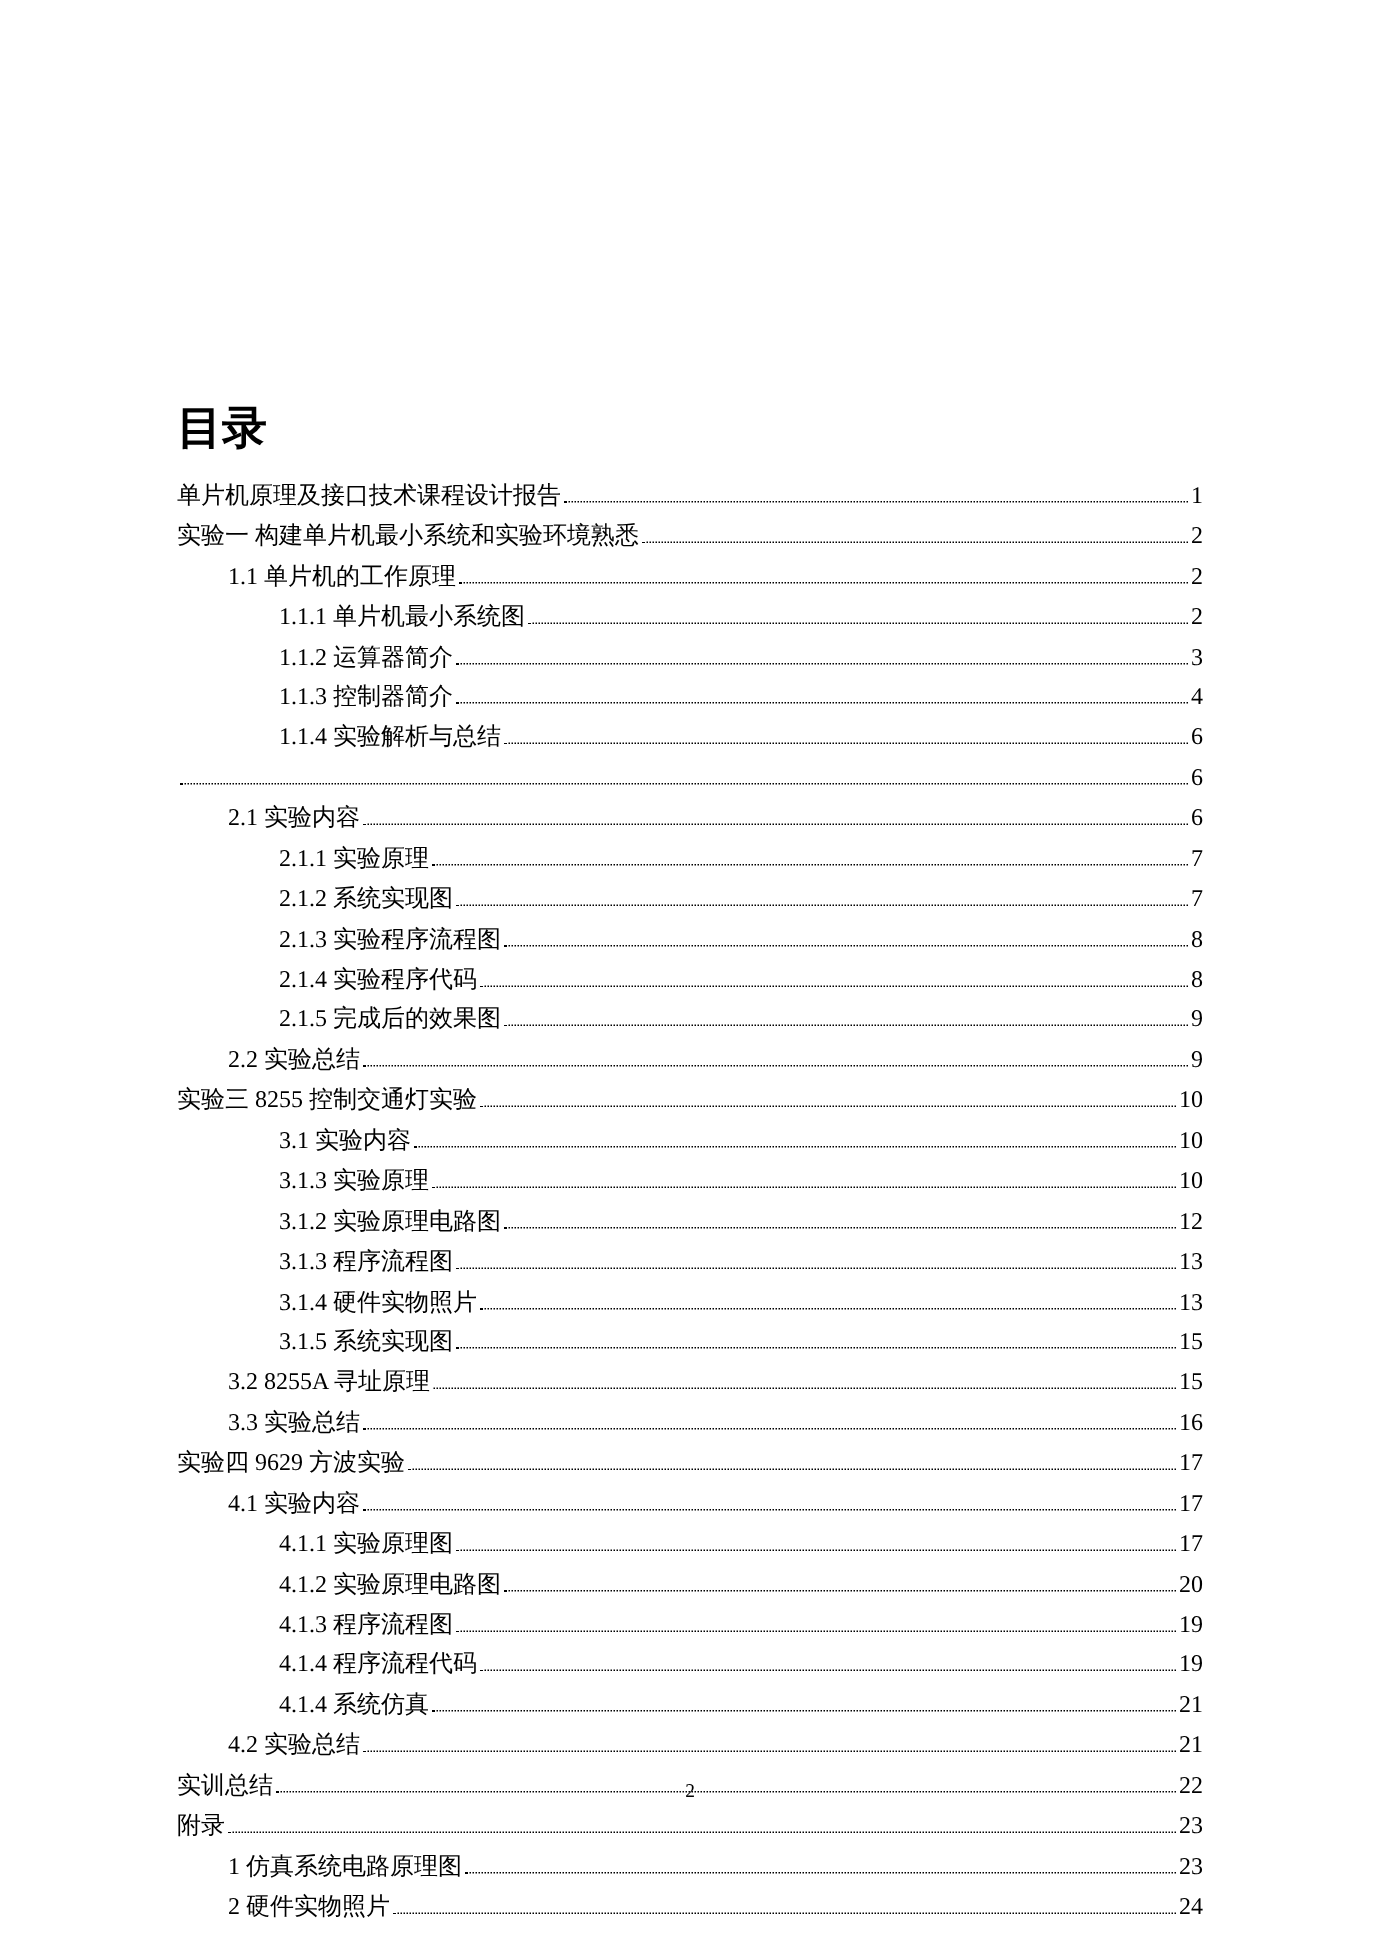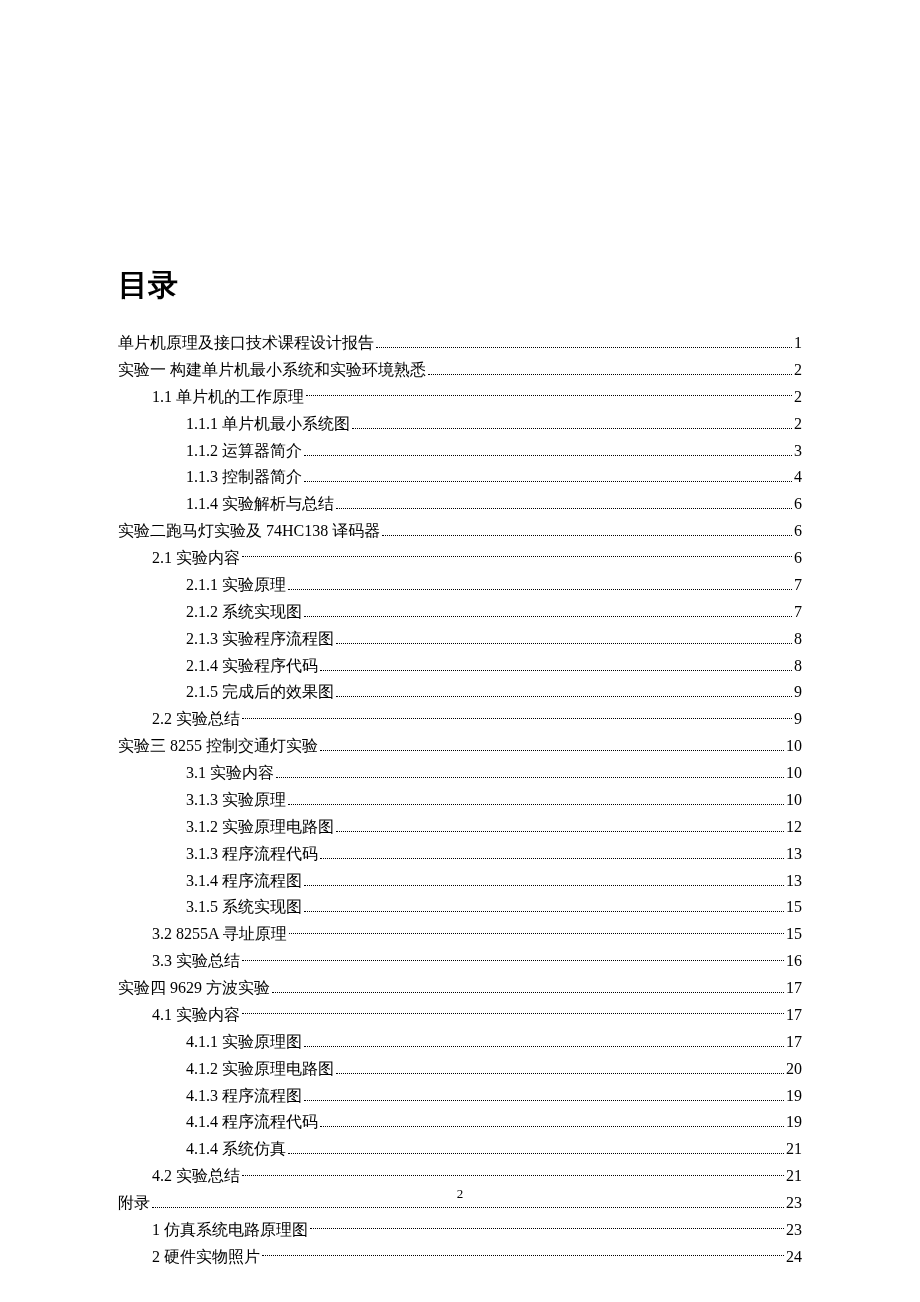--- a/index.html
+++ b/index.html
@@ -10,39 +10,39 @@
       font-family: "SimSun", "宋体", serif;
       font-size: 16px;
       color: #000;
       padding: 265px 118px 0 118px;
       position: relative;
     }
     .title {
       font-size: 30px;
       font-weight: bold;
       font-family: "SimHei", "黑体", sans-serif;
-      margin-bottom: 24px;
+      margin-bottom: 12px;
     }
     .toc-line {
       display: flex;
       align-items: baseline;
       white-space: nowrap;
       line-height: 1.68;
       font-size: 16px;
     }
     .toc-label { flex: 0 0 auto; }
     .toc-dots {
       flex: 1 1 auto;
       border-bottom: 1.2px dotted #000;
       margin: 0 2px 3px 2px;
       min-width: 8px;
     }
     .toc-page { flex: 0 0 auto; }
     .ind0 { padding-left: 0; }
-    .ind1 { padding-left: 34px; align-items: center; }
+    .ind1 { padding-left: 34px; }
     .ind2 { padding-left: 68px; text-align: center; }
     .page-num {
       position: absolute;
       bottom: 100px;
       left: 0; right: 0;
       text-align: center;
       font-size: 13px;
       font-family: "Times New Roman", serif;
     }
   </style>
@@ -80,21 +80,20 @@
       <span class="toc-label">1.1.3 控制器简介</span>
       <span class="toc-dots"></span>
       <span class="toc-page">4</span>
     </div>
     <div class="toc-line ind2">
       <span class="toc-label">1.1.4 实验解析与总结</span>
       <span class="toc-dots"></span>
       <span class="toc-page">6</span>
     </div>
     <div class="toc-line ind0">
-      <span class="toc-label">实验二跑马灯实验及 74HC138 译码器</span>
       <span class="toc-dots"></span>
       <span class="toc-page">6</span>
     </div>
     <div class="toc-line ind1">
       <span class="toc-label">2.1 实验内容</span>
       <span class="toc-dots"></span>
       <span class="toc-page">6</span>
     </div>
     <div class="toc-line ind2">
       <span class="toc-label">2.1.1 实验原理</span>
@@ -140,26 +139,26 @@
       <span class="toc-label">3.1.3 实验原理</span>
       <span class="toc-dots"></span>
       <span class="toc-page">10</span>
     </div>
     <div class="toc-line ind2">
       <span class="toc-label">3.1.2 实验原理电路图</span>
       <span class="toc-dots"></span>
       <span class="toc-page">12</span>
     </div>
     <div class="toc-line ind2">
-      <span class="toc-label">3.1.3 程序流程代码</span>
+      <span class="toc-label">3.1.3 程序流程图</span>
       <span class="toc-dots"></span>
       <span class="toc-page">13</span>
     </div>
     <div class="toc-line ind2">
-      <span class="toc-label">3.1.4 程序流程图</span>
+      <span class="toc-label">3.1.4 硬件实物照片</span>
       <span class="toc-dots"></span>
       <span class="toc-page">13</span>
     </div>
     <div class="toc-line ind2">
       <span class="toc-label">3.1.5 系统实现图</span>
       <span class="toc-dots"></span>
       <span class="toc-page">15</span>
     </div>
     <div class="toc-line ind1">
       <span class="toc-label">3.2 8255A 寻址原理</span>
@@ -203,20 +202,25 @@
     </div>
     <div class="toc-line ind2">
       <span class="toc-label">4.1.4 系统仿真</span>
       <span class="toc-dots"></span>
       <span class="toc-page">21</span>
     </div>
     <div class="toc-line ind1">
       <span class="toc-label">4.2 实验总结</span>
       <span class="toc-dots"></span>
       <span class="toc-page">21</span>
+    </div>
+    <div class="toc-line ind0">
+      <span class="toc-label">实训总结</span>
+      <span class="toc-dots"></span>
+      <span class="toc-page">22</span>
     </div>
     <div class="toc-line ind0">
       <span class="toc-label">附录</span>
       <span class="toc-dots"></span>
       <span class="toc-page">23</span>
     </div>
     <div class="toc-line ind1">
       <span class="toc-label">1 仿真系统电路原理图</span>
       <span class="toc-dots"></span>
       <span class="toc-page">23</span>

